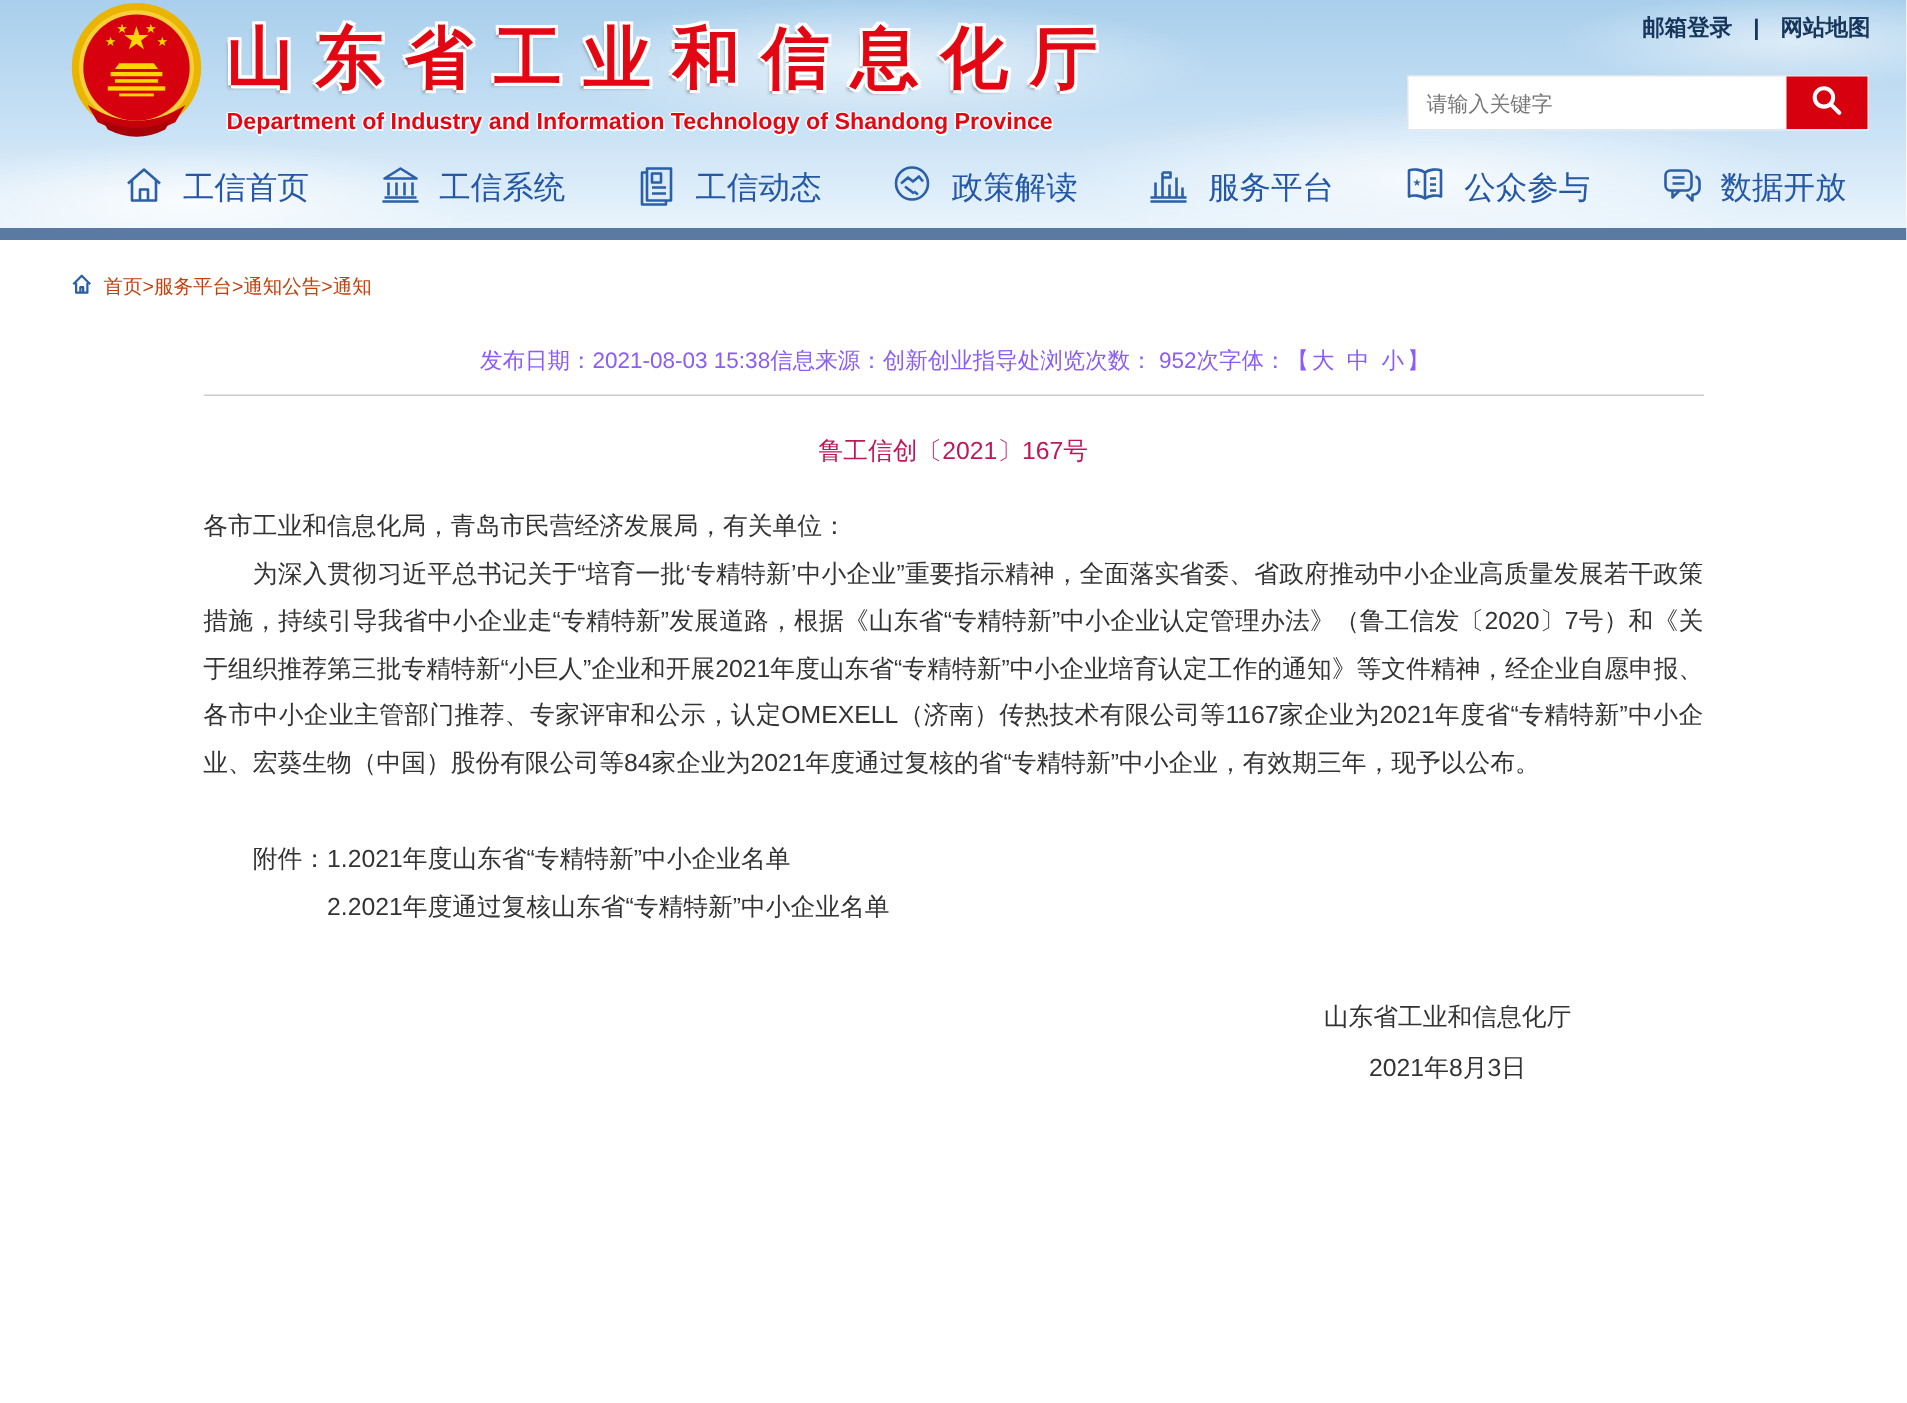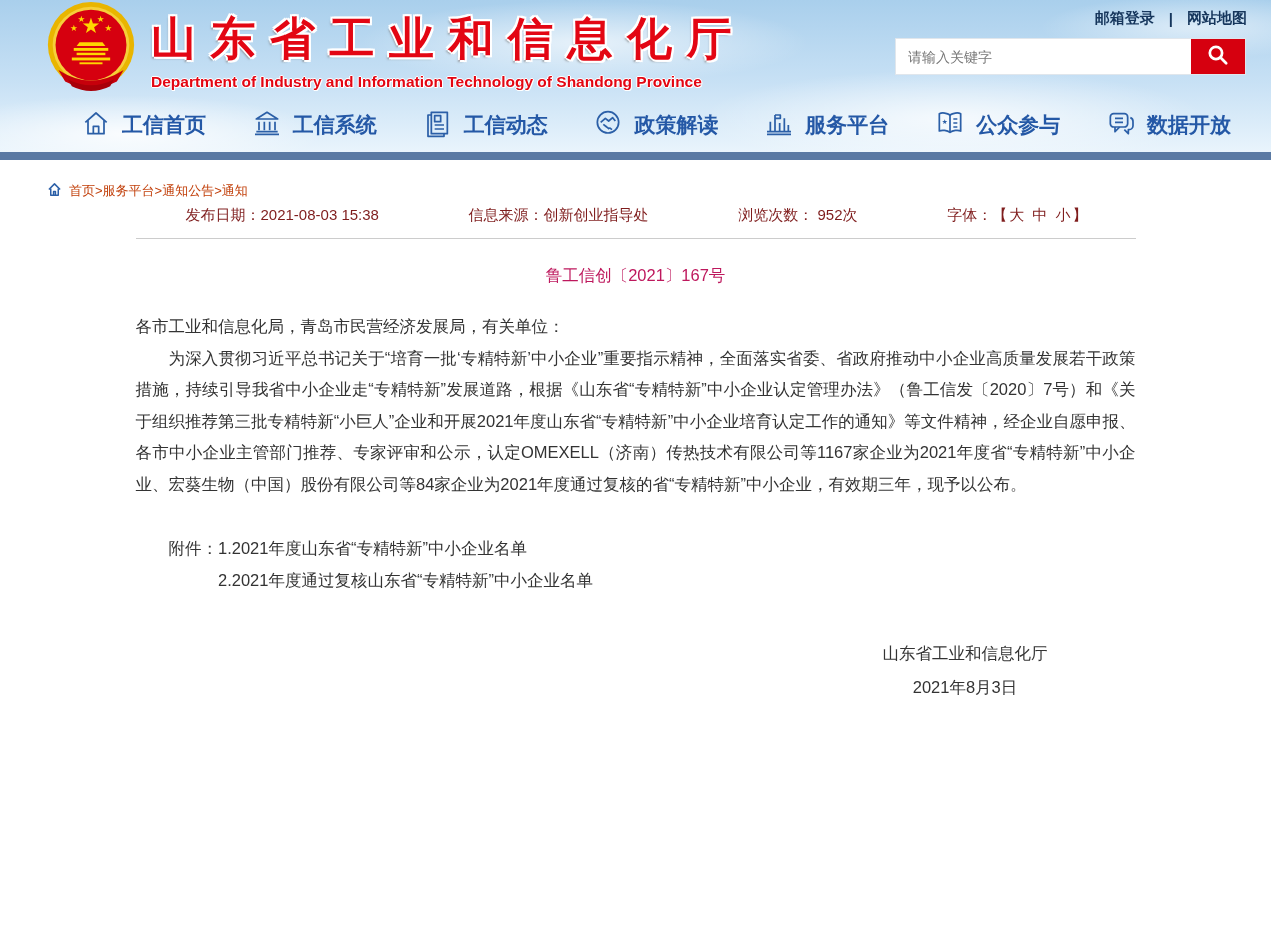--- a/index.html
+++ b/index.html
@@ -31,60 +31,60 @@
   .site-subtitle {
     margin-top: 4px; font-size: 15.5px; font-weight: 700; color: #e30613; white-space: nowrap;
     text-shadow: 1px 0 0 #fff, -1px 0 0 #fff, 0 1px 0 #fff, 0 -1px 0 #fff, 1px 1px 0 #fff;
   }
   .top-links {
     position: absolute; top: 9px; right: 24px;
     font-size: 15px; font-weight: 600; color: #16365c; display: flex; gap: 14px; align-items: center;
   }
   .top-links .lnk { cursor: pointer; }
   .search {
-    position: absolute; top: 38px; right: 25px; width: 351px; height: 37px;
+    position: absolute; top: 50px; right: 25px; width: 308px; height: 37px;
     display: flex; background: #fff; border: 1px solid #e0e6ec;
   }
   .search input {
     flex: 1; border: none; outline: none; padding: 0 12px; font-size: 14px; color: #333;
     font-family: inherit; background: transparent;
   }
   .search input::placeholder { color: #777; }
   .search-btn {
     width: 54px; flex: none; background: #d6000f; border: none; cursor: pointer;
     display: flex; align-items: center; justify-content: center;
   }
 
   
   .nav {
     position: absolute; left: 0; right: 0; top: 98px; height: 54px;
     display: flex; align-items: center; justify-content: space-between;
     padding: 0 40px 0 80px; list-style: none;
   }
-  .nav-item { display: flex; align-items: center; gap: 10px; cursor: pointer; font-weight: bold; }
+  .nav-item { display: flex; align-items: center; gap: 10px; cursor: pointer; }
   .nav-item svg { width: 32px; height: 32px; }
   .nav-label { font-size: 21px; color: #2458a6; white-space: nowrap; }
   .nav-strip { height: 8px; background: #5a79a3; flex: none; }
 
   
   .breadcrumb {
     display: flex; align-items: center; gap: 7px;
     padding: 22px 0 6px 47px; font-size: 13px; color: #c2410c;
   }
   .breadcrumb .bc-path { cursor: pointer; }
 
   
   .article { width: 1000px; margin: 0 auto; flex: 1; }
   .article-title {
     margin-top: 34px; text-align: center; font-size: 30px; font-weight: 700;
     color: #333; line-height: 1.55; padding: 0 8px;
   }
   .meta {
-    display: flex; justify-content: space-between; align-items: center;
-    padding: 0 48px 0 50px; font-size: 15px; color: #7f1d1d;
+    display: flex; justify-content: center; align-items: center;
+    margin-top: 25px; padding: 0 48px 0 50px; font-size: 15px; color: #8b5cf6;
   }
   .meta .m-item { white-space: nowrap; }
   .font-ctl { cursor: pointer; padding: 0 2px; }
   .meta-rule { border: none; border-top: 1px solid #ccc; margin-top: 13px; }
 
   .doc-number { text-align: center; margin-top: 26px; font-size: 16.5px; color: #be185d; }
   .body-text { margin-top: 24px; font-size: 16.5px; line-height: 31.5px; color: #333; }
   .body-text p { text-align: justify; }
   .salutation { text-align: left; }
   .para { text-indent: 2em; }

